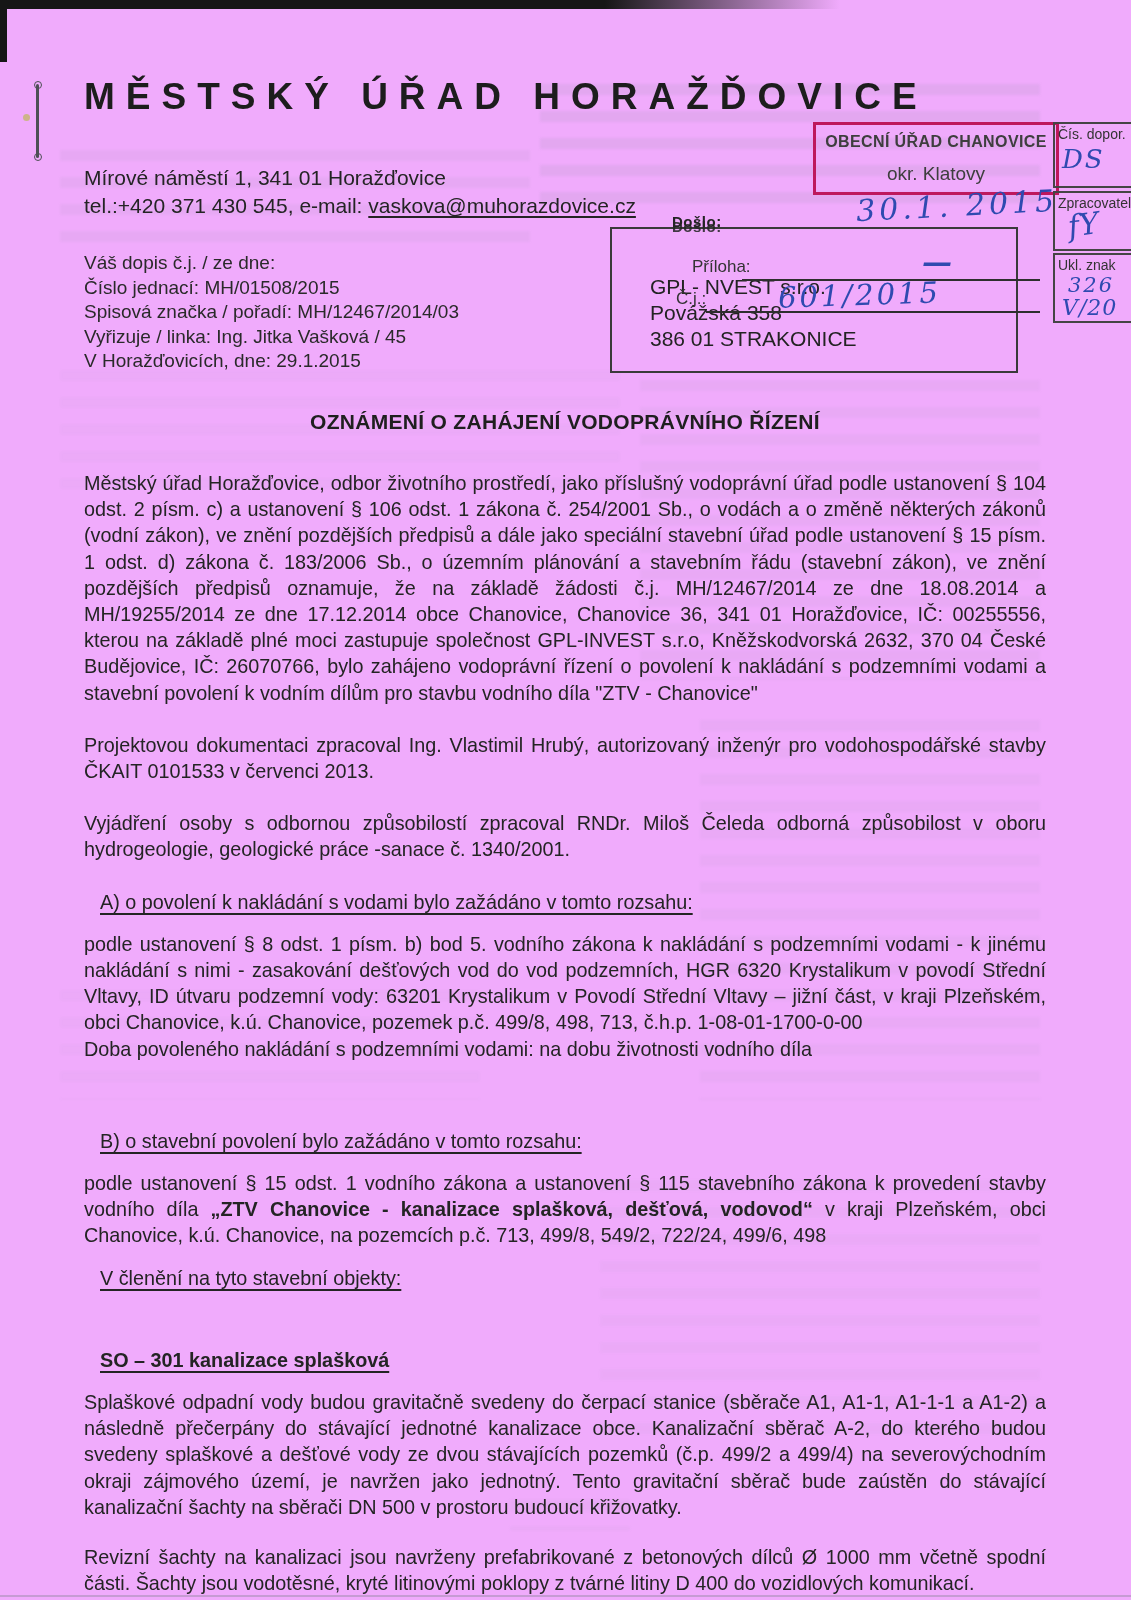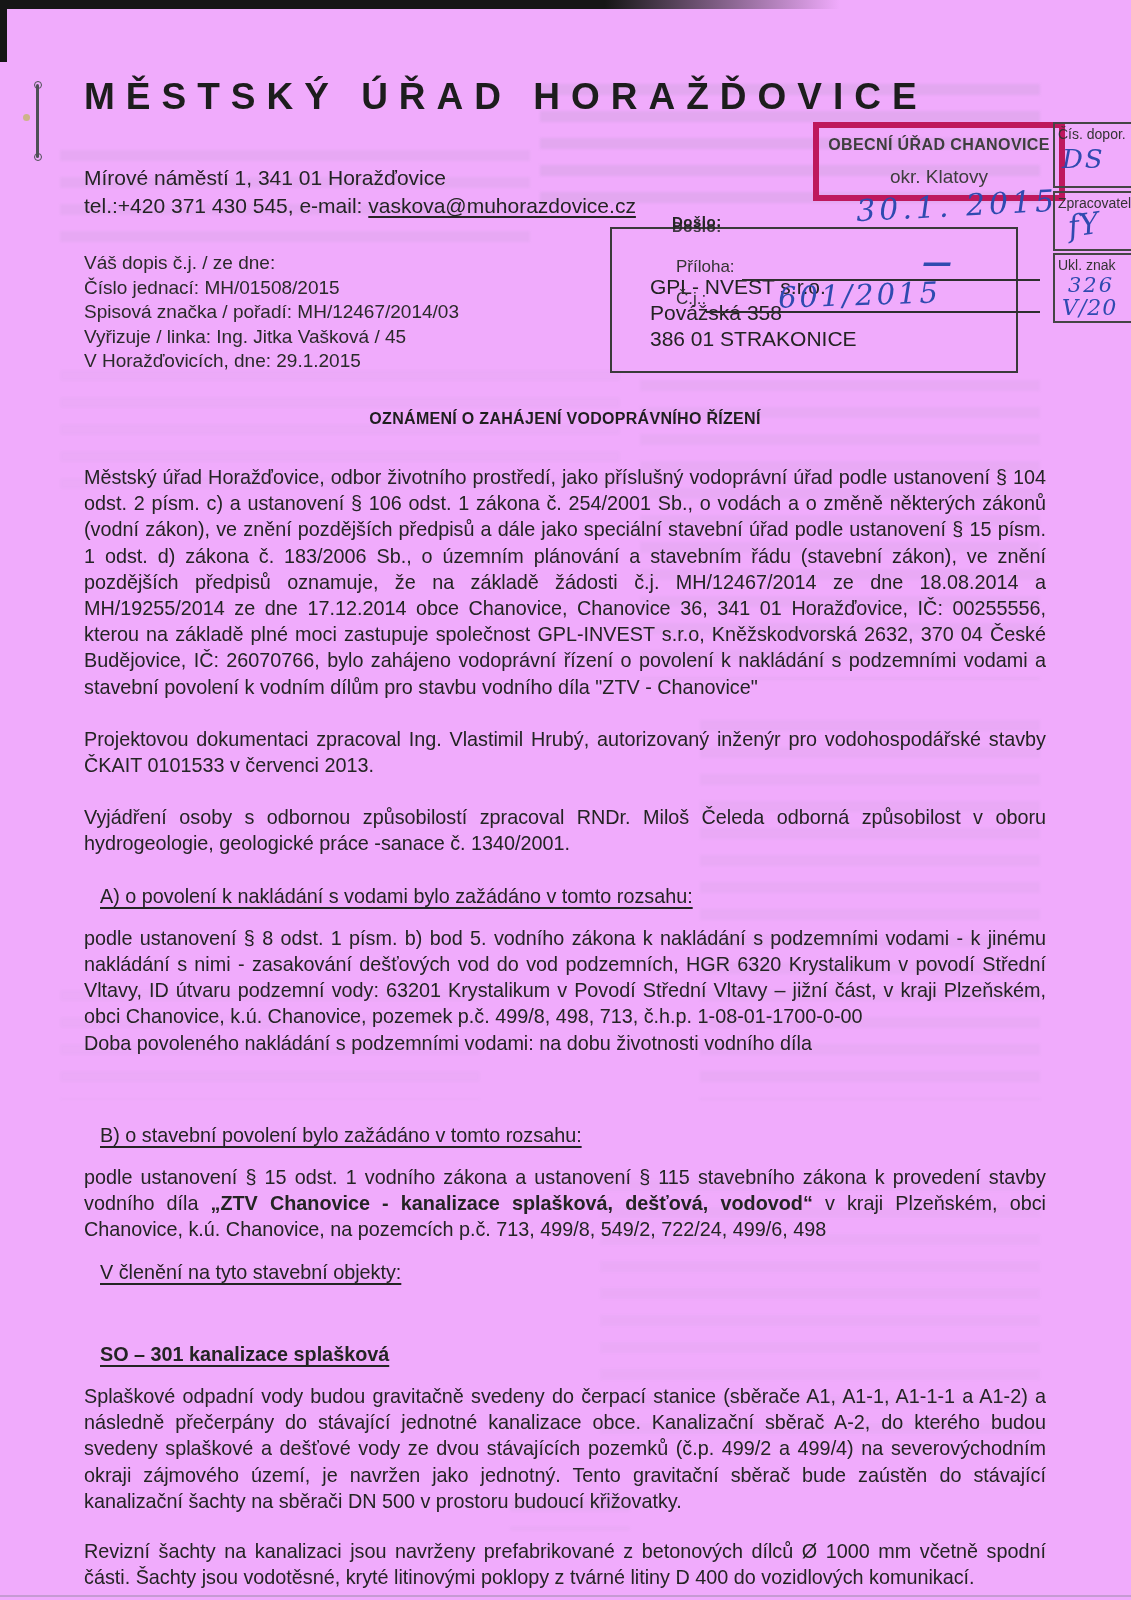--- a/index.html
+++ b/index.html
@@ -28,45 +28,45 @@
   .addr{position:absolute;left:84px;top:166px;font-size:21px;color:#242424;}
   .contact{position:absolute;left:84px;top:194px;font-size:21px;color:#242424;}
   .contact a{color:#242424;text-decoration:underline;text-underline-offset:3px;}
   
   .refblock{position:absolute;left:84px;top:251px;font-size:19px;line-height:24.6px;color:#2a2a2a;}
   
   .recipient-box{position:absolute;left:610px;top:227px;width:404px;height:142px;border:2px solid #3a3a3a;}
   .recipient{position:absolute;left:650px;top:258px;font-size:21px;line-height:26px;color:#232323;margin-top:16px;}
   
   .stamp-office-cell{position:absolute;left:813px;top:122px;width:240px;height:67px;
-    border:6px solid #be185d;display:flex;flex-direction:column;align-items:center;justify-content:center;}
+    border:3px solid #be185d;display:flex;flex-direction:column;align-items:center;justify-content:center;}
   .stamp-office-name{font-size:16px;font-weight:700;color:#3e3e3e;letter-spacing:.4px;}
   .stamp-office-district{font-size:19px;color:#3e3e3e;margin-top:12px;}
   .stamp-cell{position:absolute;left:1053px;width:70px;border:2px solid #454545;padding:2px 3px;}
   .stamp-cell .lbl{font-size:14px;color:#333;white-space:nowrap;}
   .cell-cis{top:122px;height:58px;}
   .cell-zpr{top:191px;height:52px;}
   .cell-ukl{top:253px;height:62px;}
   .hand{font-family:"DejaVu Serif",serif;font-style:italic;color:#2f4ab0;}
   .hw-date{position:absolute;left:856px;top:188px;font-size:30px;letter-spacing:4px;transform:rotate(-3deg);white-space:nowrap;}
   .hw-cis{font-size:26px;margin:2px 0 0 4px;letter-spacing:2px;}
   .hw-zpr{font-size:30px;margin:-4px 0 0 10px;transform:rotate(-8deg);display:inline-block;}
   .hw-ukl1{font-size:21px;margin:0 0 0 10px;letter-spacing:2px;}
   .hw-ukl2{font-size:22px;margin:-2px 0 0 4px;letter-spacing:1px;}
   .doslo{position:absolute;left:672px;top:213px;font-size:15px;font-weight:800;color:#242424;letter-spacing:.5px;}
   .doslo-2{top:218px;opacity:.85;filter:blur(.4px);}
-  .priloha-label{position:absolute;left:676px;top:257px;font-size:17px;color:#333;}
+  .priloha-label{position:absolute;left:692px;top:257px;font-size:17px;color:#333;}
   .priloha-line{position:absolute;left:742px;top:279px;width:298px;border-top:2px solid #2e2e2e;}
   .hw-dash{position:absolute;left:922px;top:244px;font-size:30px;font-weight:700;}
   .cj-label{position:absolute;left:676px;top:289px;font-size:17px;color:#333;}
   .cj-line{position:absolute;left:706px;top:311px;width:334px;border-top:2px solid #2e2e2e;}
   .hw-cj{position:absolute;left:778px;top:278px;font-size:29px;letter-spacing:3px;transform:rotate(-2deg);white-space:nowrap;}
   
   .bodycol{position:absolute;left:84px;top:400px;width:962px;}
-  .doc-title{text-align:center;font-weight:700;font-size:16px;letter-spacing:.3px;margin:10px 0 36px;color:#1f1f1f;}
+  .doc-title{text-align:center;font-weight:700;font-size:21px;letter-spacing:.3px;margin:10px 0 36px;color:#1f1f1f;}
   .bodycol p{font-size:19.8px;line-height:26.2px;text-align:justify;margin:0 0 26px;}
   .tight{margin-bottom:0 !important;}
   .heading-u{font-size:19.8px;line-height:26.2px;margin:16px;
     text-decoration:underline;text-decoration-thickness:2px;text-underline-offset:4px;}
   .gap-lg{height:50px;}
   .gap-md{height:24px;}
   .so-head{font-weight:700;}
   .b-bold{font-weight:700;}
 </style>
 </head>

